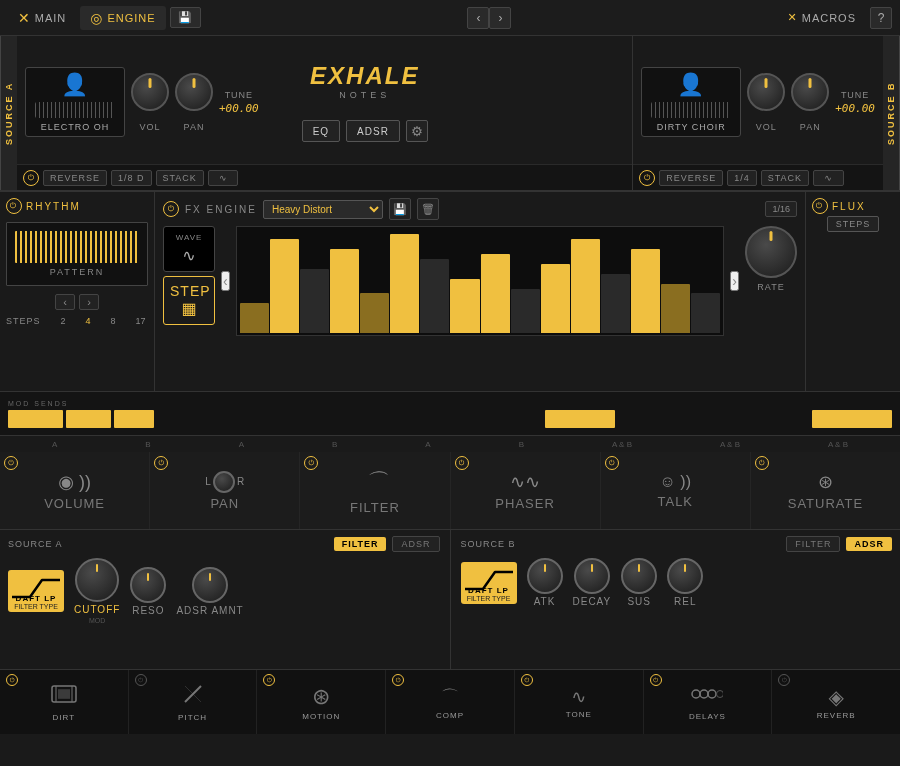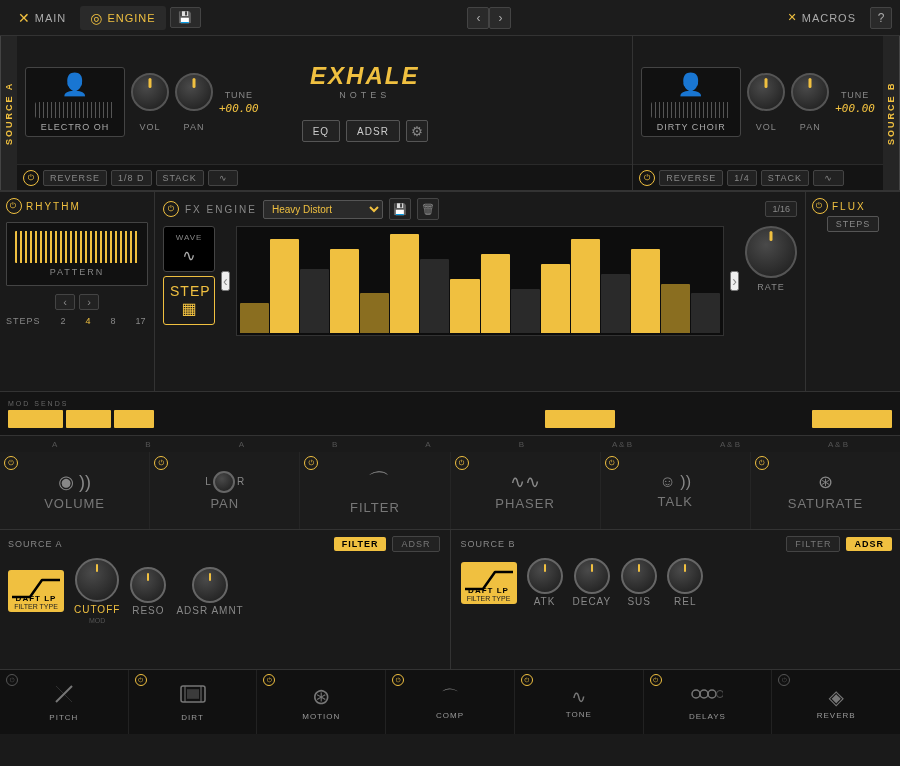--- a/index.html
+++ b/index.html
@@ -927,48 +927,48 @@
           <div class="knob-ring"></div>
           <div class="k-label">REL</div>
         </div>
       </div>
     </div>
   </div>
 
   <div class="row-bottom">
 
     <div class="btm-mod">
-      <div class="btm-power">⏻</div>
-      <div class="btm-mod-icon">
-        <svg width="24" height="24" viewBox="0 0 24 24">
-            <line x1="4" y1="20" x2="20" y2="4" stroke="#777" stroke-width="2"></line>
-            <line x1="4" y1="4" x2="20" y2="20" stroke="#777" stroke-width="1" opacity="0.3"></line>
-          </svg>
-      </div>
-      <div class="btm-mod-name">PITCH</div>
-    </div>
-
-    <div class="btm-mod">
       <div class="btm-power on">⏻</div>
       <div class="btm-mod-icon">
         <svg width="28" height="24" viewBox="0 0 28 24">
           <rect x="2" y="4" width="24" height="16" rx="2" fill="none" stroke="#777" stroke-width="1.5"></rect>
           <line x1="6" y1="4" x2="6" y2="20" stroke="#777" stroke-width="1"></line>
           <line x1="22" y1="4" x2="22" y2="20" stroke="#777" stroke-width="1"></line>
           <rect x="8" y="7" width="12" height="10" fill="#333"></rect>
           <line x1="8" y1="9" x2="20" y2="9" stroke="#555" stroke-width="0.5"></line>
           <line x1="8" y1="11" x2="20" y2="11" stroke="#555" stroke-width="0.5"></line>
           <line x1="8" y1="13" x2="20" y2="13" stroke="#555" stroke-width="0.5"></line>
           <line x1="8" y1="15" x2="20" y2="15" stroke="#555" stroke-width="0.5"></line>
         </svg>
       </div>
       <div class="btm-mod-name">DIRT</div>
     </div>
 
     <div class="btm-mod">
+      <div class="btm-power">⏻</div>
+      <div class="btm-mod-icon">
+        <svg width="24" height="24" viewBox="0 0 24 24">
+            <line x1="4" y1="20" x2="20" y2="4" stroke="#777" stroke-width="2"></line>
+            <line x1="4" y1="4" x2="20" y2="20" stroke="#777" stroke-width="1" opacity="0.3"></line>
+          </svg>
+      </div>
+      <div class="btm-mod-name">PITCH</div>
+    </div>
+
+    <div class="btm-mod">
       <div class="btm-power on">⏻</div>
       <div class="btm-mod-icon" style="font-size:22px; color:#777;">⊛</div>
       <div class="btm-mod-name">MOTION</div>
     </div>
 
     <div class="btm-mod">
       <div class="btm-power on">⏻</div>
       <div class="btm-mod-icon" style="font-size:18px; color:#777;">⌒</div>
       <div class="btm-mod-name">COMP</div>
     </div>

